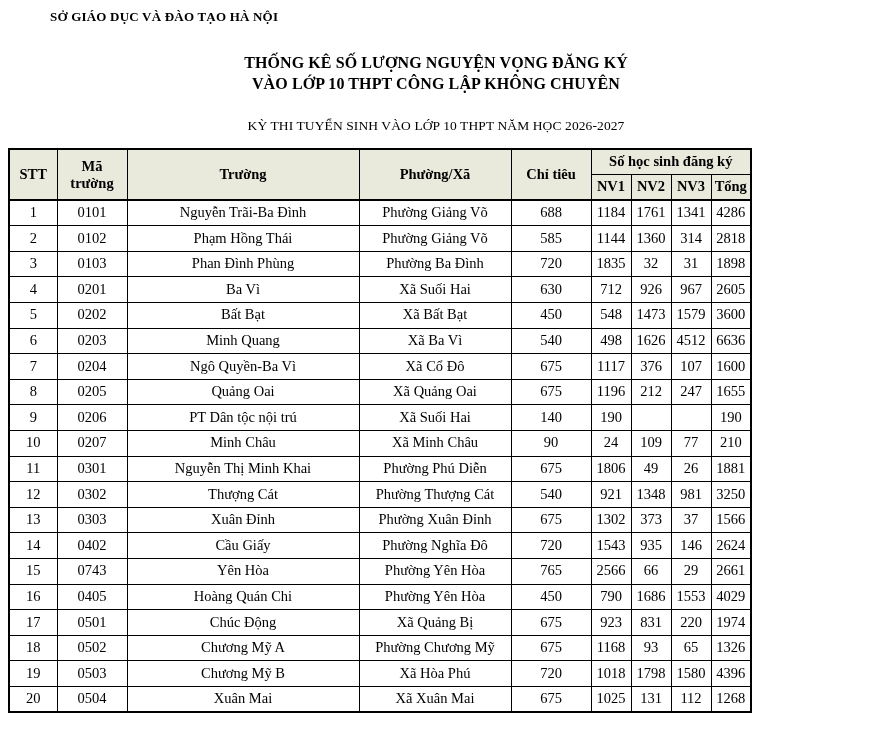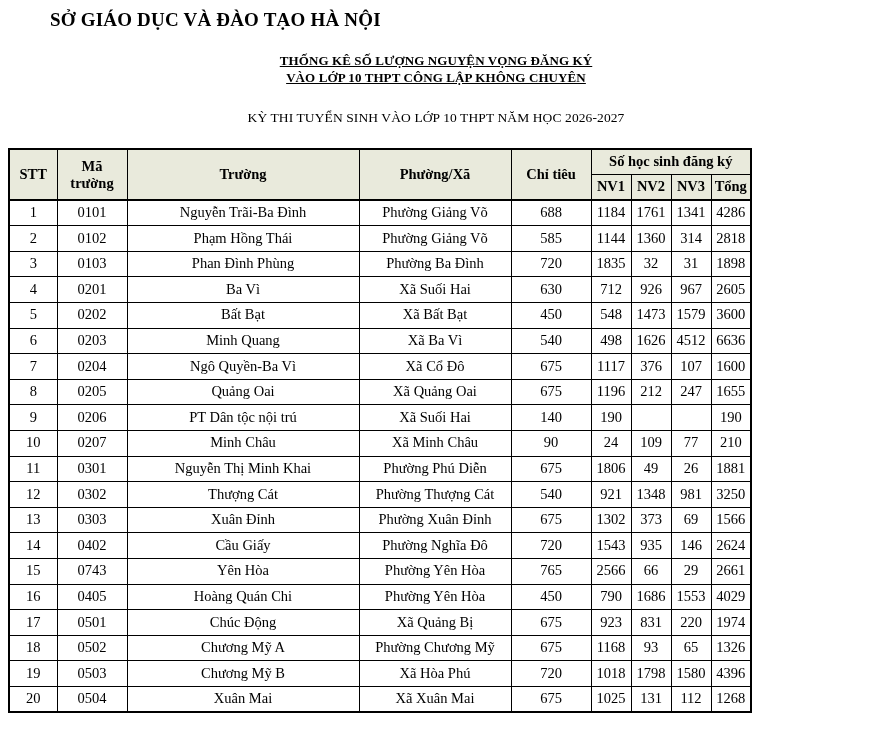--- a/index.html
+++ b/index.html
@@ -14,39 +14,38 @@
     font-family: "Liberation Serif", "DejaVu Serif", serif;
     color: #000000;
     overflow: hidden;
     position: relative;
   }
 
   .dept-line {
     position: absolute;
     top: 9px;
     left: 50px;
-    font-size: 19px;
+    font-size: 13px;
     font-weight: bold;
     letter-spacing: 0.2px;
     white-space: nowrap;
   }
 
   .title-block {
     position: absolute;
     top: 52px;
     left: 0;
     width: 872px;
     text-align: center;
   }
   .title-main {
-    font-size: 13px;
+    font-size: 16px;
     font-weight: bold;
     line-height: 1.33;
     letter-spacing: 0.1px;
-    text-decoration: underline;
   }
   .subtitle {
     margin-top: 23px;
     font-size: 13.5px;
     letter-spacing: 0.1px;
   }
 
   .table-wrap {
     position: absolute;
     top: 148px;
@@ -264,21 +263,21 @@
           <td class="c-tong">3250</td>
         </tr>
         <tr>
           <td class="c-stt">13</td>
           <td class="c-ma">0303</td>
           <td class="c-truong">Xuân Đỉnh</td>
           <td class="c-px">Phường Xuân Đỉnh</td>
           <td class="c-ct">675</td>
           <td class="c-nv">1302</td>
           <td class="c-nv">373</td>
-          <td class="c-nv">69</td>
+          <td class="c-nv">37</td>
           <td class="c-tong">1566</td>
         </tr>
         <tr>
           <td class="c-stt">14</td>
           <td class="c-ma">0402</td>
           <td class="c-truong">Cầu Giấy</td>
           <td class="c-px">Phường Nghĩa Đô</td>
           <td class="c-ct">720</td>
           <td class="c-nv">1543</td>
           <td class="c-nv">935</td>

